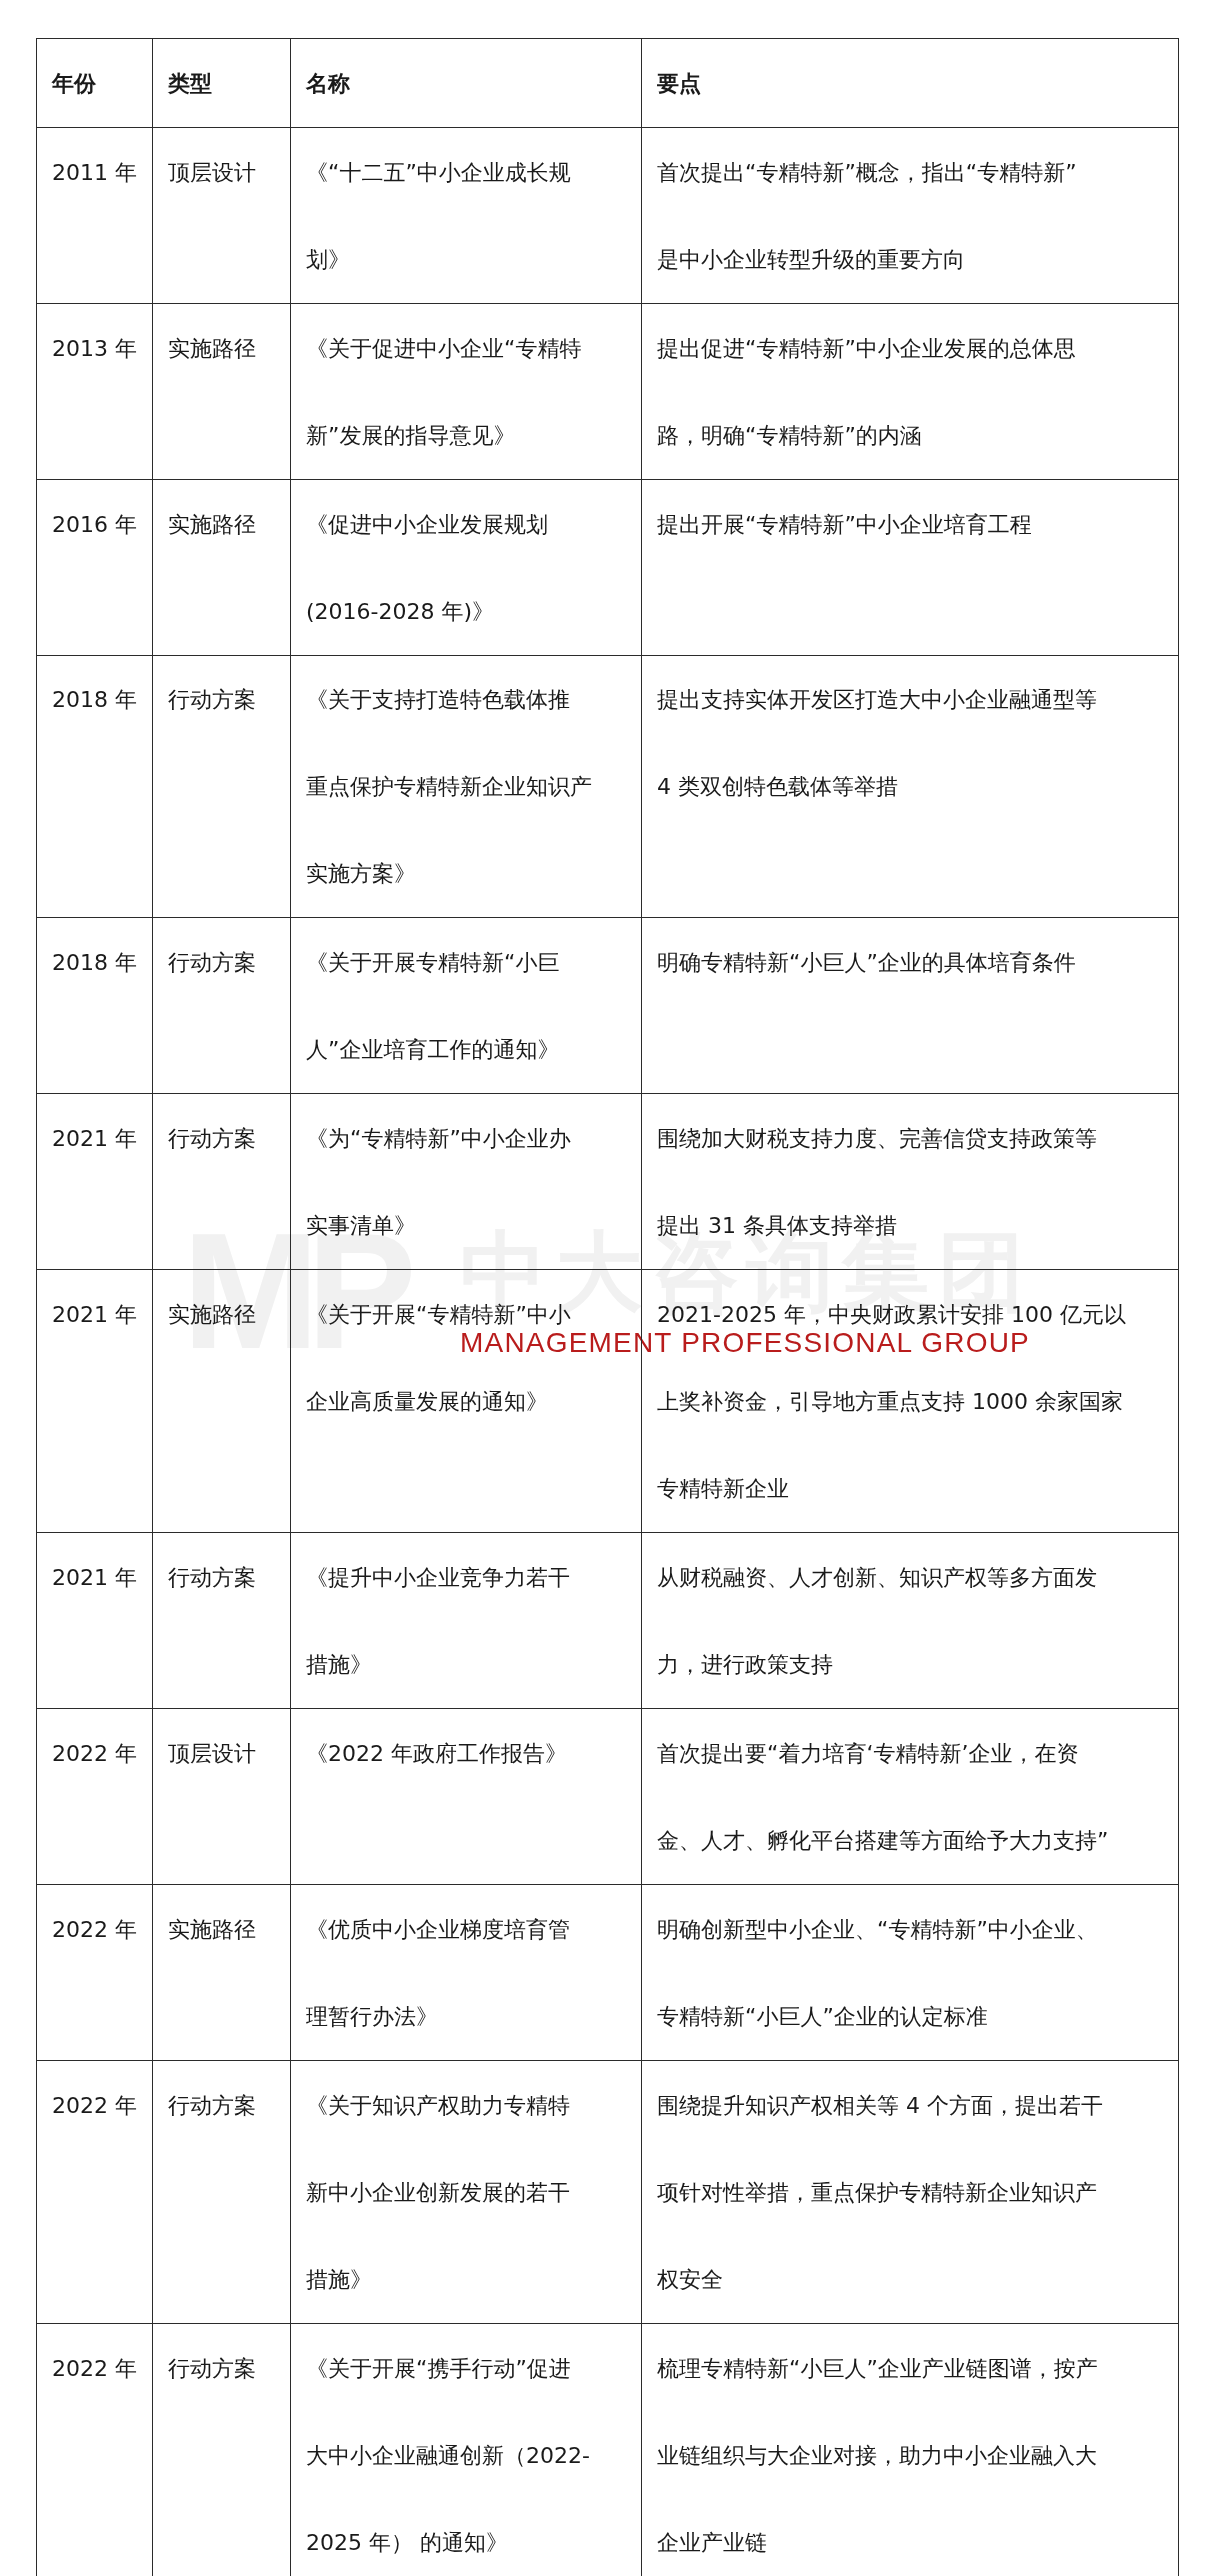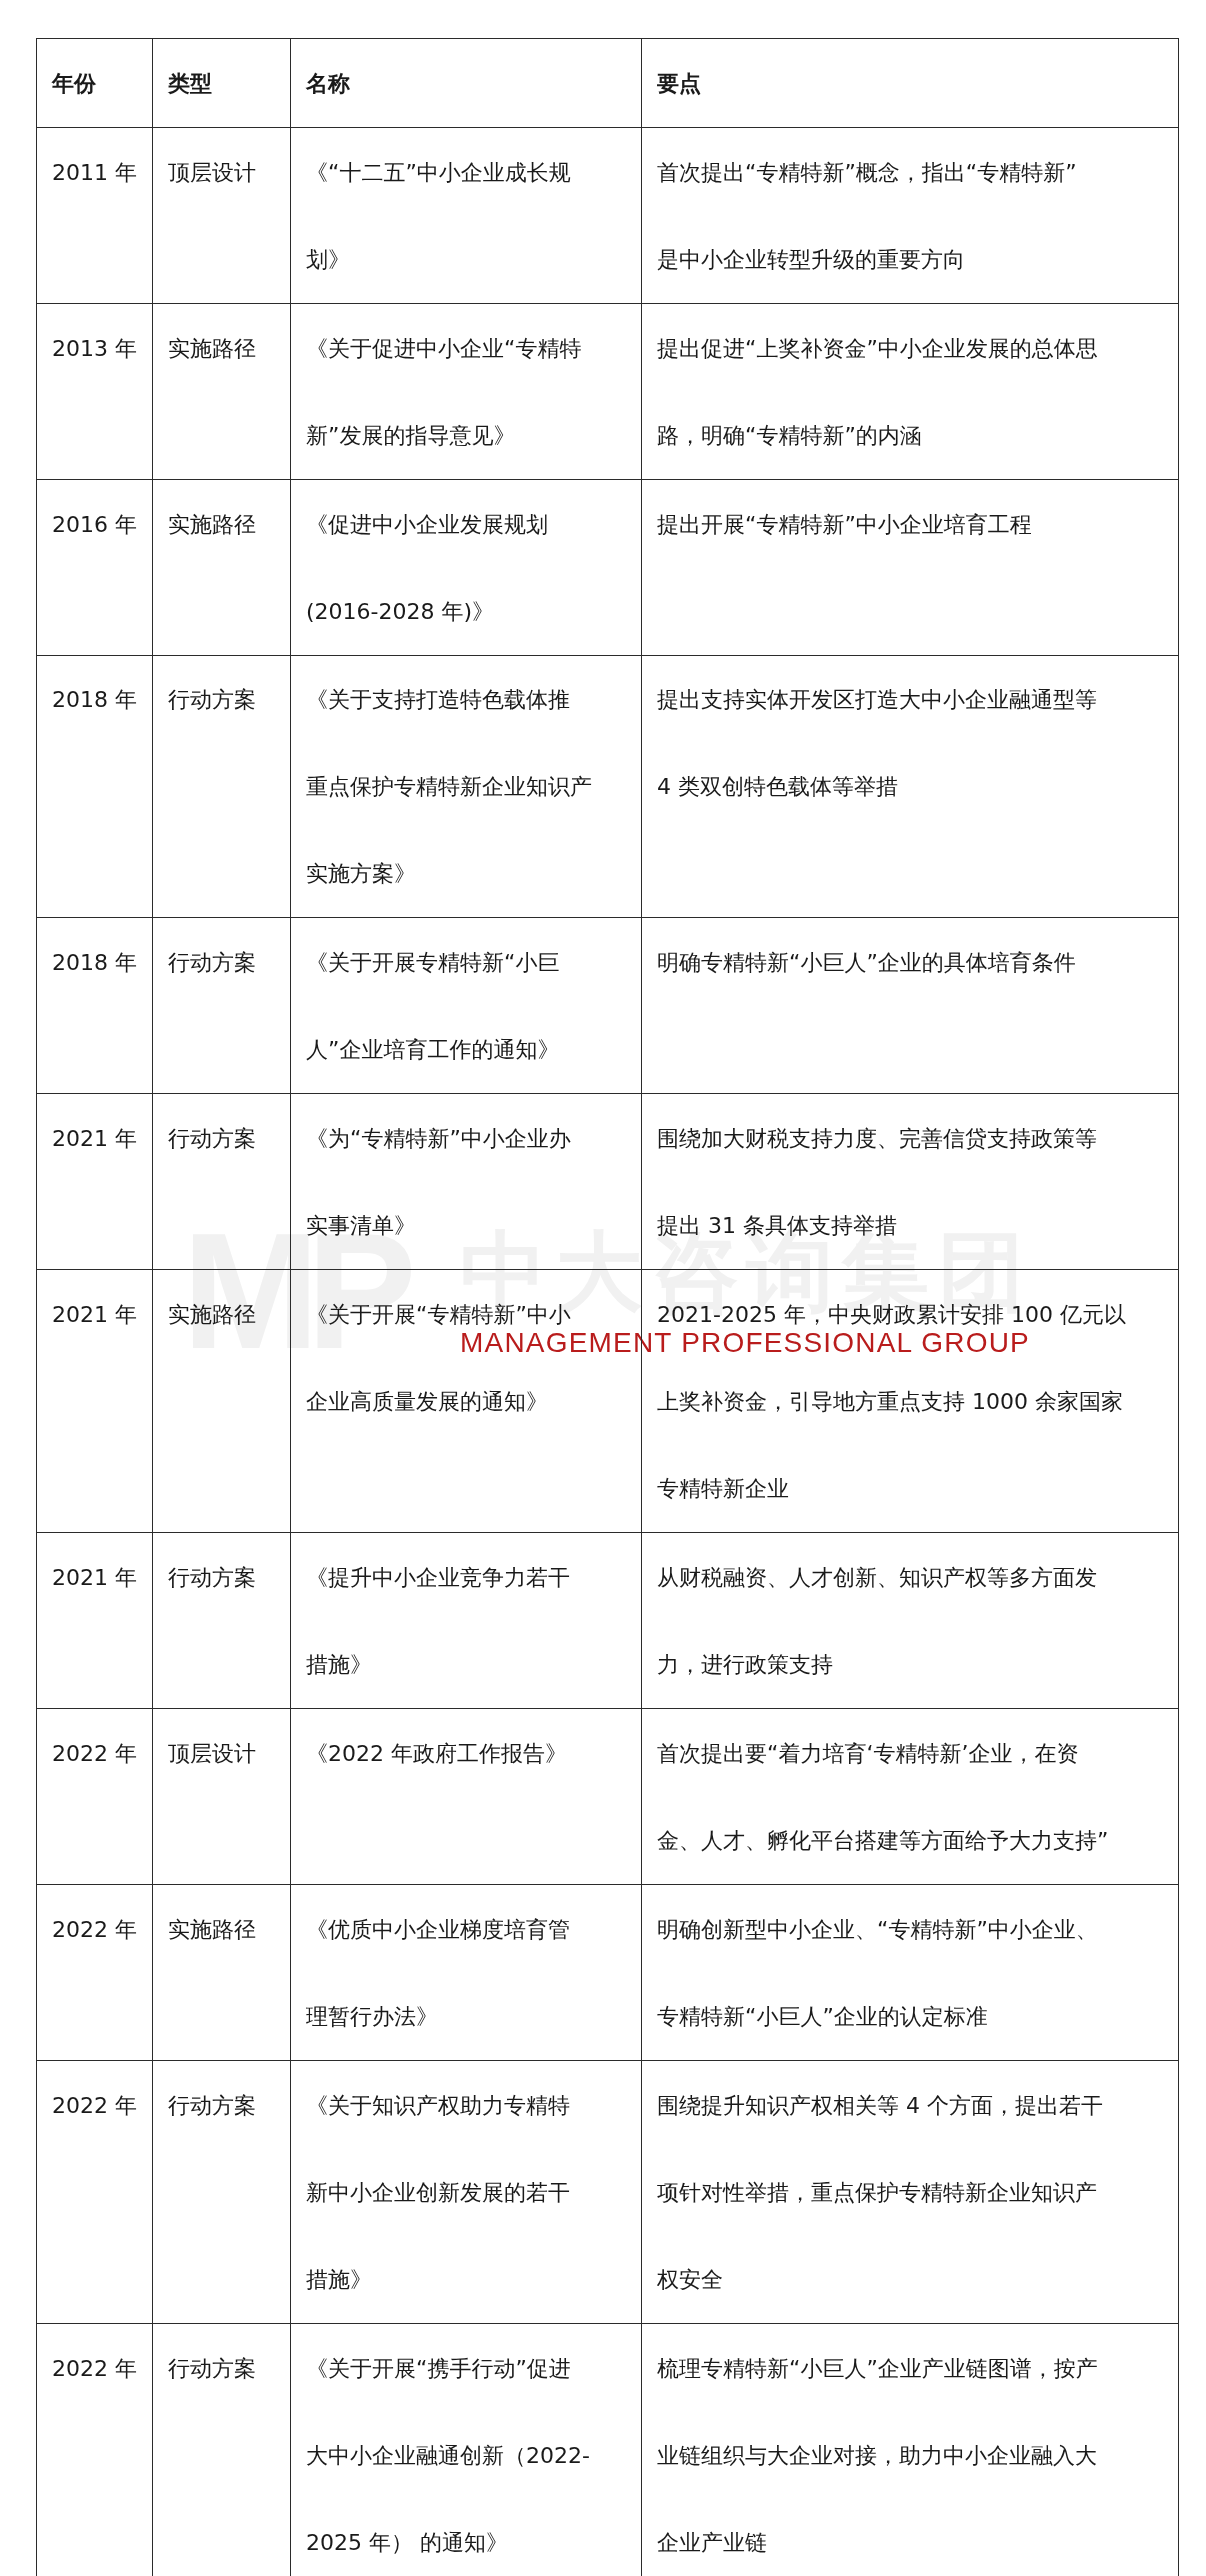--- a/index.html
+++ b/index.html
@@ -92,21 +92,21 @@
         </td>
       </tr>
       <tr class="r2">
         <td>2013 年</td>
         <td>实施路径</td>
         <td>
           <span class="line">《关于促进中小企业“专精特</span>
           <span class="line">新”发展的指导意见》</span>
         </td>
         <td>
-          <span class="line">提出促进“上奖补资金”中小企业发展的总体思</span>
+          <span class="line">提出促进“专精特新”中小企业发展的总体思</span>
           <span class="line">路，明确“专精特新”的内涵</span>
         </td>
       </tr>
       <tr class="r2">
         <td>2016 年</td>
         <td>实施路径</td>
         <td>
           <span class="line">《促进中小企业发展规划</span>
           <span class="line">(2016-2028 年)》</span>
         </td>

